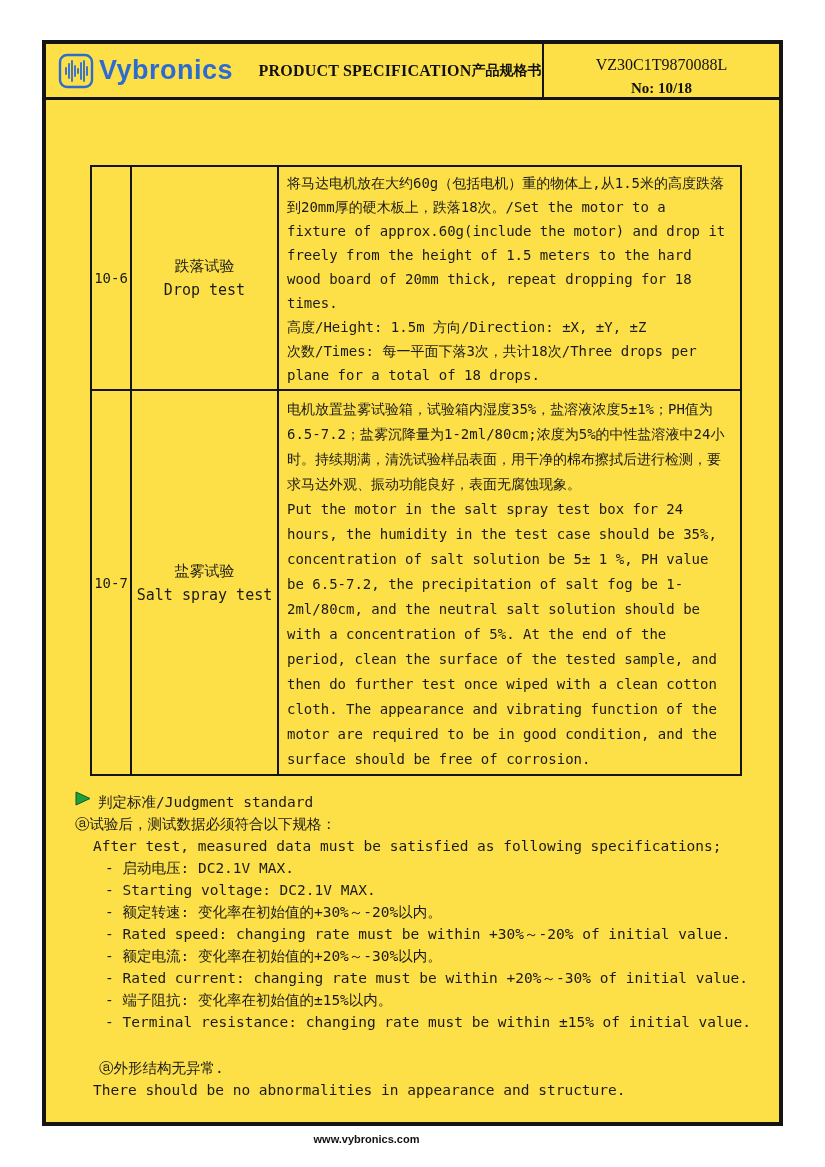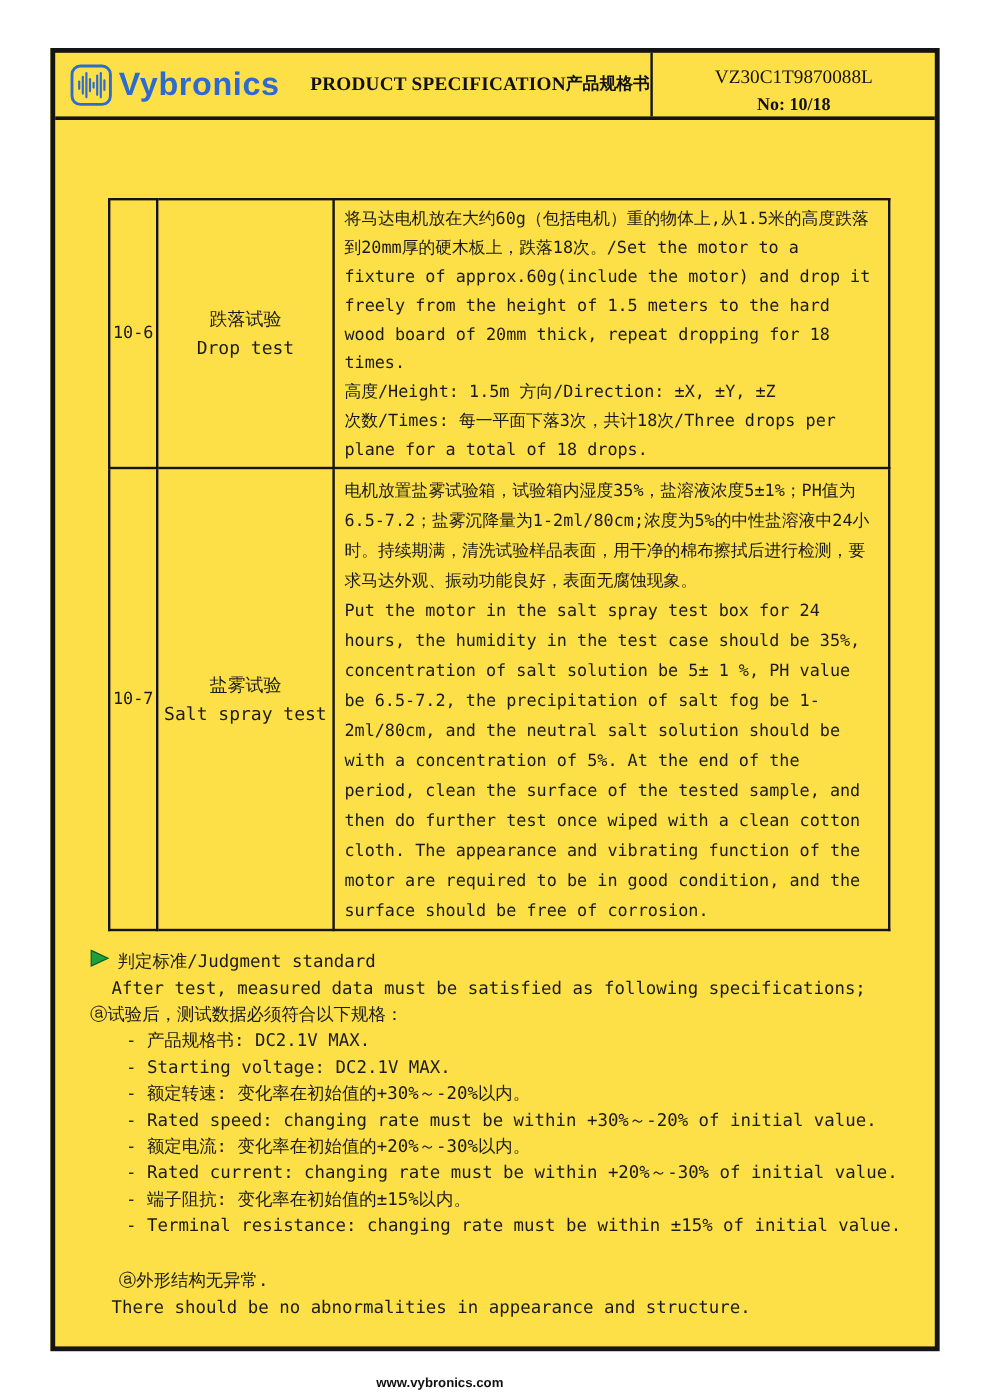--- a/index.html
+++ b/index.html
@@ -29,21 +29,21 @@
   .desc-line{margin:0;}
   
   .judgment{margin:15px 0 0 29px;font-size:14.5px;}
   .j-heading{display:flex;align-items:flex-start;line-height:22px;}
   .j-heading .arrow{margin-right:7px;display:inline-flex;}
   .j-line{line-height:22px;}
   .ind1{margin-left:18px;}
   .ind2{margin-left:30px;}
   .j-item2{margin-top:24px;margin-left:24px;}
   
-  .footer{position:absolute;left:0;top:1126px;width:733px;text-align:center;font-family:"Liberation Sans","DejaVu Sans",sans-serif;font-weight:bold;font-size:11px;color:#111;padding-top:21px;}
+  .footer{position:absolute;left:0;top:1126px;width:733px;text-align:center;font-family:"Liberation Sans","DejaVu Sans",sans-serif;font-weight:bold;font-size:11px;color:#111;padding-top:7px;}
 </style>
 </head>
 <body>
 
 <div class="frame">
 
   <div class="header">
     <div class="logo">
       <span class="logo-icon">
         <svg width="36" height="36" viewBox="0 0 36 36">
@@ -102,24 +102,24 @@
 
   <div class="judgment">
     <div class="j-heading">
       <span class="arrow">
         <svg width="16" height="15" viewBox="0 0 16 15">
           <polygon points="1,1 15,7.5 1,14" fill="#1f9e3e" stroke="#0c5c22" stroke-width="1"></polygon>
         </svg>
       </span>
       <span>判定标准/Judgment standard</span>
     </div>
+    <div class="j-line">ⓐ试验后，测试数据必须符合以下规格：</div>
     <div class="j-line ind1">After test, measured data must be satisfied as following specifications;</div>
-    <div class="j-line">ⓐ试验后，测试数据必须符合以下规格：</div>
     <div>
-      <div class="j-line ind2">- 产品规格书: DC2.1V MAX.</div>
+      <div class="j-line ind2">- 启动电压: DC2.1V MAX.</div>
       <div class="j-line ind2">- Starting voltage: DC2.1V MAX.</div>
       <div class="j-line ind2">- 额定转速: 变化率在初始值的+30%～-20%以内。</div>
       <div class="j-line ind2">- Rated speed: changing rate must be within +30%～-20% of initial value.</div>
       <div class="j-line ind2">- 额定电流: 变化率在初始值的+20%～-30%以内。</div>
       <div class="j-line ind2">- Rated current: changing rate must be within +20%～-30% of initial value.</div>
       <div class="j-line ind2">- 端子阻抗: 变化率在初始值的±15%以内。</div>
       <div class="j-line ind2">- Terminal resistance: changing rate must be within ±15% of initial value.</div>
     </div>
     <div class="j-line j-item2">ⓐ外形结构无异常.</div>
     <div class="j-line ind1">There should be no abnormalities in appearance and structure.</div>

